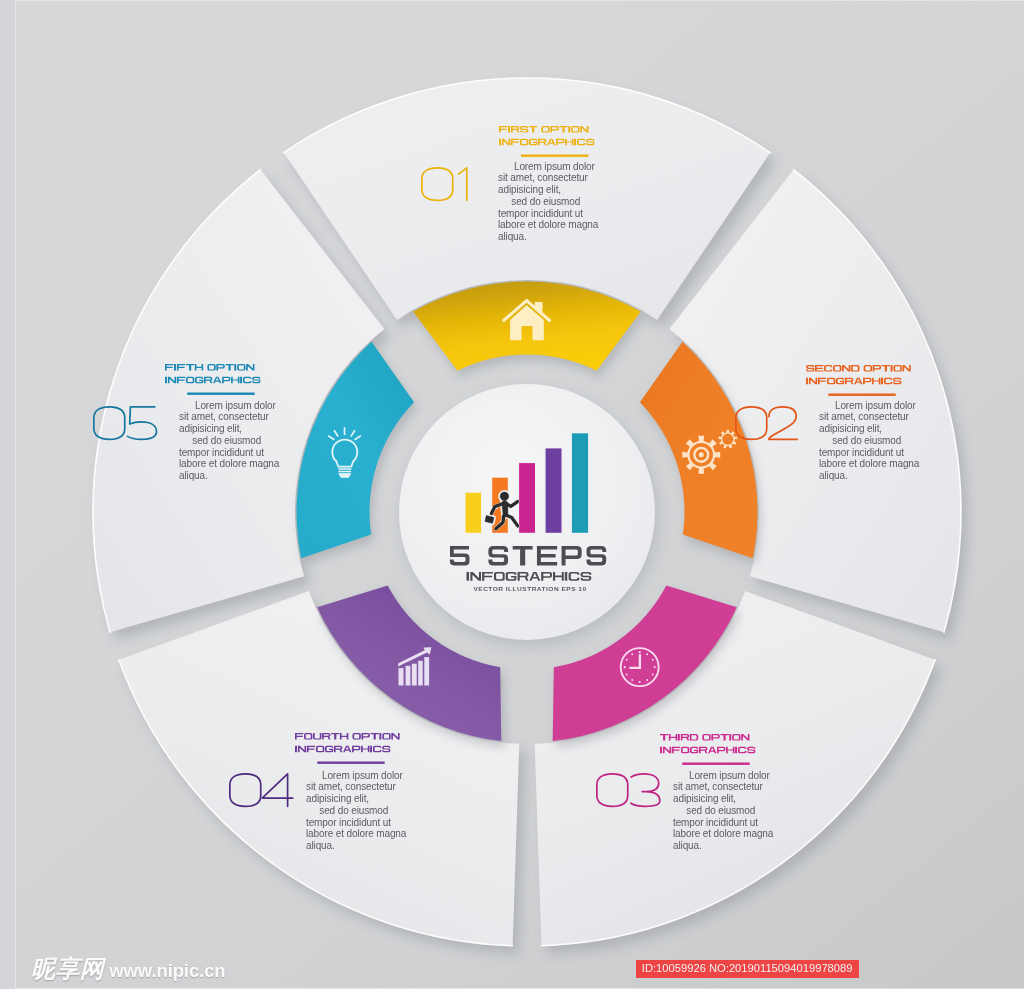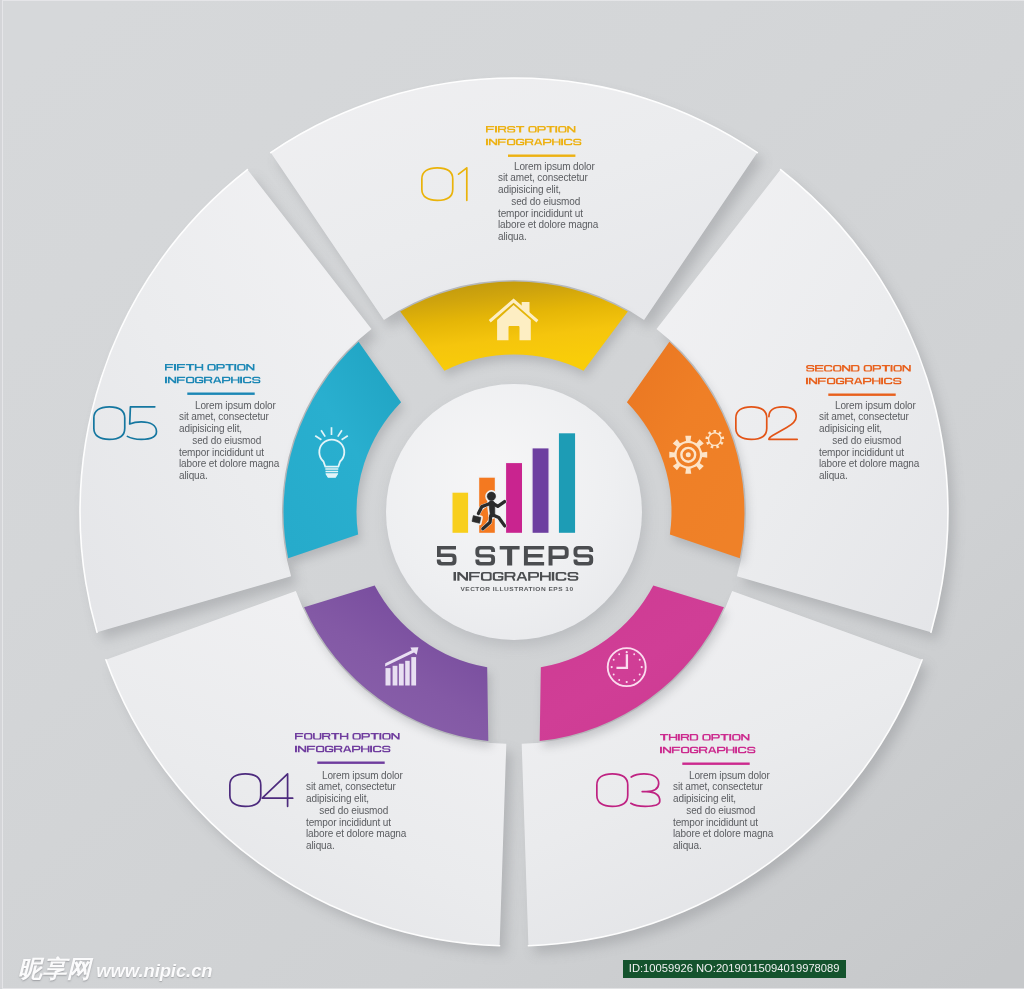--- a/index.html
+++ b/index.html
@@ -1,18 +1,18 @@
 <!DOCTYPE html>
 <html><head>
 <meta charset="utf-8">
 <style>
   html,body{margin:0;padding:0;}
   body{width:1024px;height:989px;overflow:hidden;
        font-family:"Liberation Sans",sans-serif;background:#d4d5d8;}
-  #stage{position:absolute;left:2px;top:0;width:856px;height:989px;}
+  #stage{position:absolute;left:15px;top:0;width:856px;height:989px;}
   svg.main{position:absolute;left:0;top:0;width:1024px;height:989px;display:block;}
 
   .blk{position:absolute;}
   .rule{height:2px;margin-top:4.6px;}
   .numsvg{position:absolute;}
   .body{position:absolute;font-family:"Liberation Sans",sans-serif;font-size:10px;
         line-height:11.8px;color:#5b5d61;white-space:pre;text-align:left;
         letter-spacing:-0.12px;}
 </style>
 </head>
@@ -231,24 +231,24 @@
       <path d="M 471.3 515.6 L 478.9 517.5 L 477.6 523.3 L 470.0 521.4 Z"></path>
     </g>
   </g>
 </svg>
 
 <div style="position:absolute;left:16px;top:957px;display:flex;align-items:baseline;gap:5px;">
   <span style="font-family:'DejaVu Sans',sans-serif;font-weight:bold;font-size:24px;
                font-style:italic;color:#fbfbfc;letter-spacing:0.4px;
                text-shadow:0 1px 1.5px rgba(120,122,126,0.6);line-height:1;">昵享网</span>
   <span style="font-family:'Liberation Sans',sans-serif;font-weight:bold;font-size:18.5px;
-               font-style:italic;color:#fbfbfc;letter-spacing:-0.1px;
+               color:#fbfbfc;letter-spacing:-0.1px;
                text-shadow:0 1px 1.2px rgba(120,122,126,0.5);line-height:1;">www.nipic.cn</span>
 </div>
-<div style="position:absolute;right:12.5px;top:959.5px;background:#14532d;color:#f0f1f2;
+<div style="position:absolute;right:12.5px;top:959.5px;background:#ef4444;color:#f0f1f2;
             font-family:'Liberation Sans',sans-serif;font-size:11.2px;
             padding:3px 6px 4px 6px;letter-spacing:0px;line-height:1;">ID:10059926 NO:20190115094019978089</div>
 
 <div style="position:absolute;left:0;top:0;width:1024px;">
   <svg style="position:absolute;left:420px;top:540px;width:190px;height:56px;" viewBox="0 0 190 56">
     <g transform="translate(14.5,6.0)" fill="#4b4d50" stroke="#f0f1f3" stroke-width="2.1" paint-order="stroke" stroke-linejoin="round">
       <path transform="translate(0.000,0) scale(1.0150,1)" d="M 0.5 0 L 19.2 0 L 19.2 3.5 L 4.2 3.5 L 4.2 7.6 L 14.9 7.6 Q 19.7 7.6 19.7 12.0 L 19.7 15.0 Q 19.7 19.5 14.9 19.5 L 5.1 19.5 Q 0.3 19.5 0.3 15.0 L 0.3 13.4 L 4.1 13.4 L 4.1 14.6 Q 4.1 16.0 5.7 16.0 L 14.3 16.0 Q 15.9 16.0 15.9 14.6 L 15.9 12.4 Q 15.9 11.0 14.3 11.0 L 0.5 11.0 Z"></path>
           <path transform="translate(38.569,0) scale(1.0150,1)" d="M 0.3 4.6 Q 0.3 0 5.2 0 L 14.8 0 Q 19.7 0 19.7 4.6 L 19.7 6.0 L 15.9 6.0 L 15.9 4.9 Q 15.9 3.5 14.3 3.5 L 5.7 3.5 Q 4.1 3.5 4.1 4.9 L 4.1 7.0 Q 4.1 8.3 5.7 8.3 L 15.1 8.3 Q 19.7 8.3 19.7 12.5 L 19.7 15.0 Q 19.7 19.5 14.8 19.5 L 5.2 19.5 Q 0.3 19.5 0.3 15.0 L 0.3 13.4 L 4.1 13.4 L 4.1 14.6 Q 4.1 16.0 5.7 16.0 L 14.3 16.0 Q 15.9 16.0 15.9 14.6 L 15.9 12.7 Q 15.9 11.5 14.3 11.5 L 5.0 11.5 Q 0.3 11.5 0.3 7.3 Z"></path>
           <path transform="translate(63.203,0) scale(1.0150,1)" d="M 0 0 L 19.6 0 L 19.6 3.6 L 12.3 3.6 L 12.3 19.5 L 7.3 19.5 L 7.3 3.6 L 0 3.6 Z"></path>
           <path transform="translate(87.431,0) scale(1.0150,1)" d="M 0 0 L 19.9 0 L 19.9 3.5 L 3.9 3.5 L 3.9 8.0 L 18.4 8.0 L 18.4 11.5 L 3.9 11.5 L 3.9 16.0 L 19.9 16.0 L 19.9 19.5 L 0 19.5 Z"></path>

